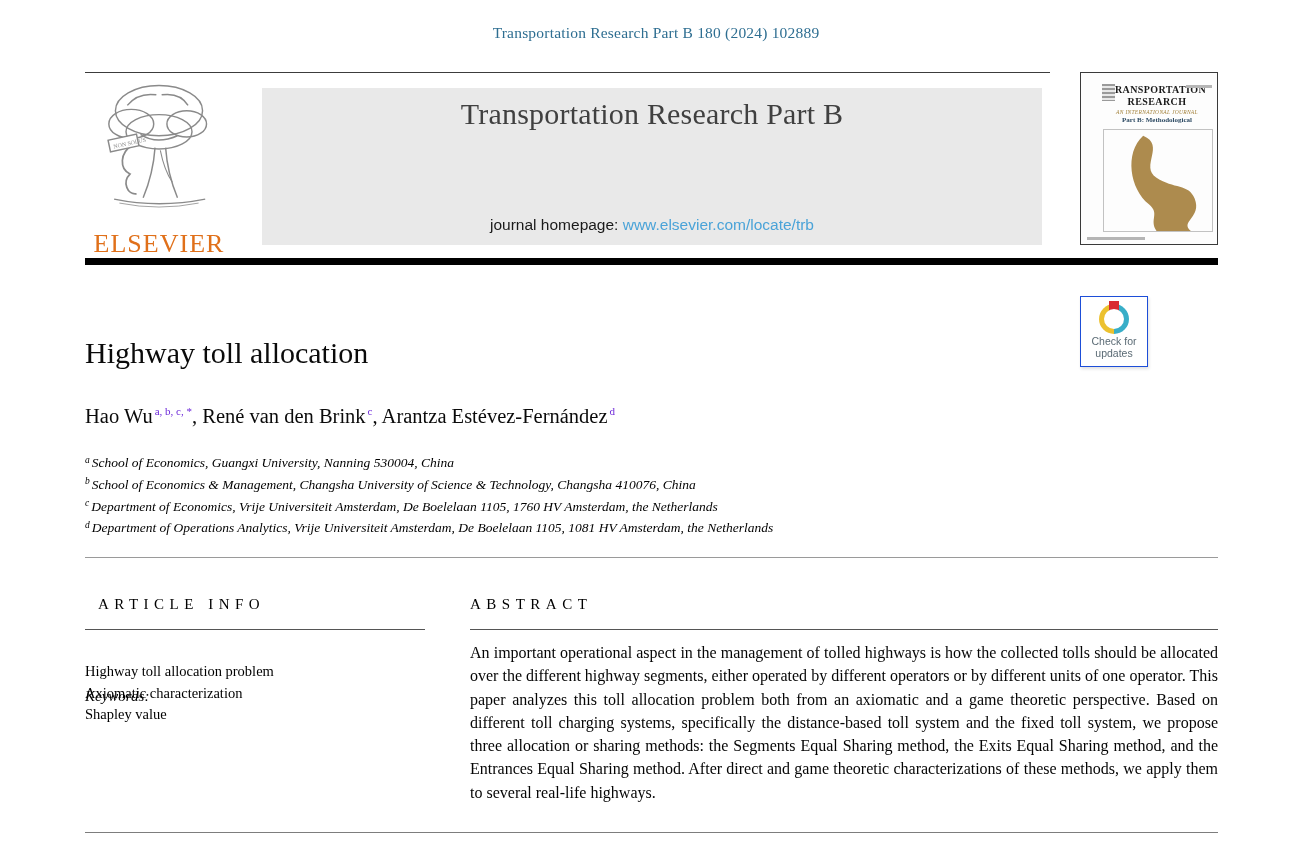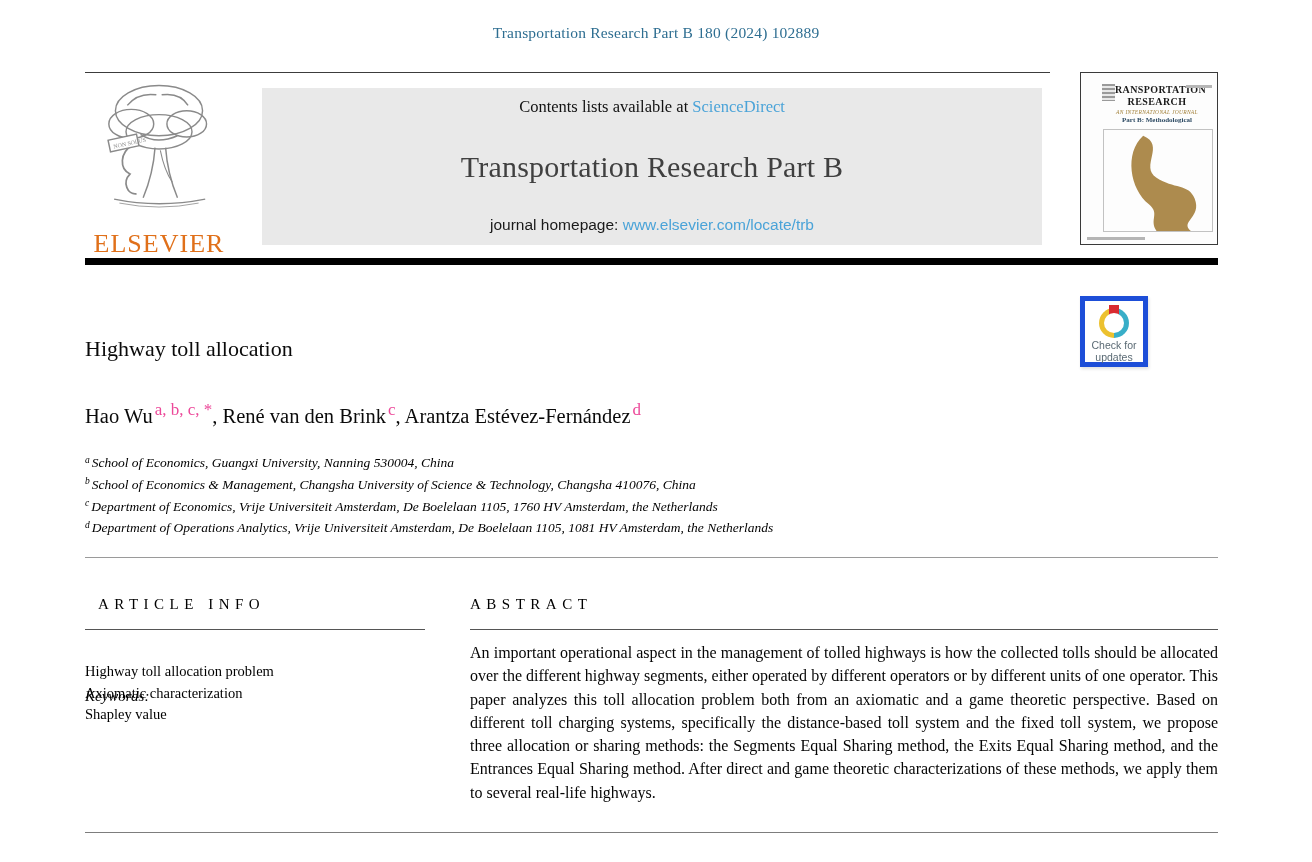--- a/index.html
+++ b/index.html
@@ -48,44 +48,44 @@
   .cover-edition { font-size:7px; font-weight:bold; color:#2d4a63; margin-top:1px; }
   .cover-roadbox { position:relative; margin-top:5px; margin-left:2px; height:103px; border:1px solid #c2c2c2; }
   .cover-footer { position:absolute; left:6px; bottom:4px; width:58px; height:3px; background:#b5b5b5; }
 
   
   .bar { position:absolute; left:85px; top:258px; width:1133px; height:7px; background:#000; }
 
   
   .badge {
     position:absolute; left:1080px; top:296px; width:68px; height:71px;
-    background:#fff; border:5px solid #1d4ed8; box-shadow:1px 2px 3px rgba(0,0,0,0.12);
+    background:#fff; border:1px solid #1d4ed8; box-shadow:1px 2px 3px rgba(0,0,0,0.12);
     text-align:center; cursor:pointer;
   }
   .badge-ring {
     position:relative; width:30px; height:30px; border-radius:50%;
     margin:7px auto 2px auto;
     background:conic-gradient(from 0deg, #38aec8 0 50%, #ecc12f 50% 100%);
   }
   .badge-ring::after {
     content:""; position:absolute; left:5px; top:5px; width:20px; height:20px;
     border-radius:50%; background:#fff;
   }
   .badge-mark {
     position:absolute; left:10px; top:-3px; width:10px; height:17px; background:#d92b31;
     clip-path:polygon(0 0, 100% 0, 100% 100%, 50% 70%, 0 100%);
   }
   .badge-text {
     font-family:"Liberation Sans", sans-serif; font-size:10.5px; line-height:11.5px; color:#5a6a74;
   }
 
   
-  .article-title { position:absolute; left:85px; top:336px; font-size:22px; color:#0a0a0a; }
+  .article-title { position:absolute; left:85px; top:336px; font-size:30px; color:#0a0a0a; }
   .authors { position:absolute; left:85px; top:405px; font-size:20.5px; color:#0a0a0a; }
-  .authors .au-sup { font-size:17px; color:#ec4899; position:relative; top:-8px; margin-left:2px; }
+  .authors .au-sup { font-size:11px; color:#6d28d9; position:relative; top:-8px; margin-left:2px; }
   .affiliations { position:absolute; left:85px; top:453px; font-size:13.5px; font-style:italic; line-height:20.8px; color:#000; }
   .aff-sup { font-size:9.5px; position:relative; top:-4.5px; margin-right:2px; }
 
   .rule-mid { position:absolute; left:85px; top:557px; width:1133px; height:1px; background:#9a9a9a; }
   .rule-bottom { position:absolute; left:85px; top:832px; width:1133px; height:1px; background:#7d7d7d; }
 
   .sec-heading { position:absolute; top:596px; font-size:15px; letter-spacing:5.5px; color:#000; }
   .info-heading { left:86px;margin-left:12px; }
   .abs-heading { left:470px; }
   .info-rule { position:absolute; left:85px; top:629px; width:340px; height:1px; background:#555; }
@@ -123,23 +123,20 @@
           <path d="M20,96 Q50,102 80,96" stroke-width="0.6"></path>
           <rect x="12" y="46" width="22" height="9" transform="rotate(-12 23 50)" fill="#fff"></rect>
         </g>
         <text x="15" y="53" font-size="4.5" fill="#8a8a8a" transform="rotate(-12 23 50)">NON SOLUS</text>
       </svg>
     </span>
     <div class="elsevier-word">ELSEVIER</div>
   </div>
 
   <div class="banner">
-    <div class="contents-line">
-      <span>Contents lists available at </span><span class="link">ScienceDirect</span>
-    </div>
     <div class="journal-title">Transportation Research Part B</div>
     <div class="homepage-line">
       <span>journal homepage: </span><span class="link">www.elsevier.com/locate/trb</span>
     </div>
   </div>
 
   <div class="cover">
     <div class="cover-head">
       <div class="cover-minilogo"></div>
       <div class="cover-issn"></div>

